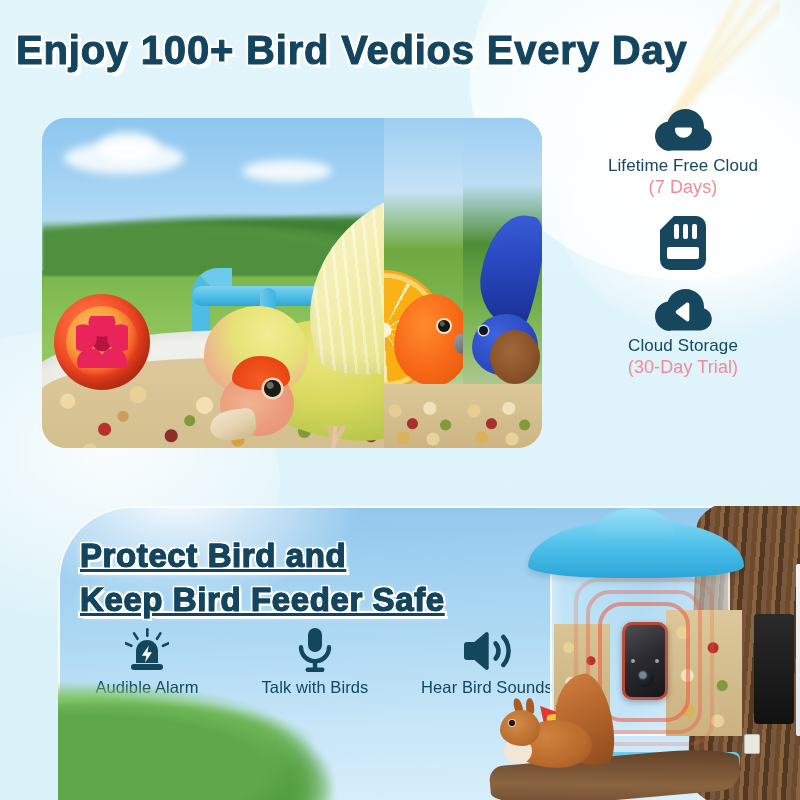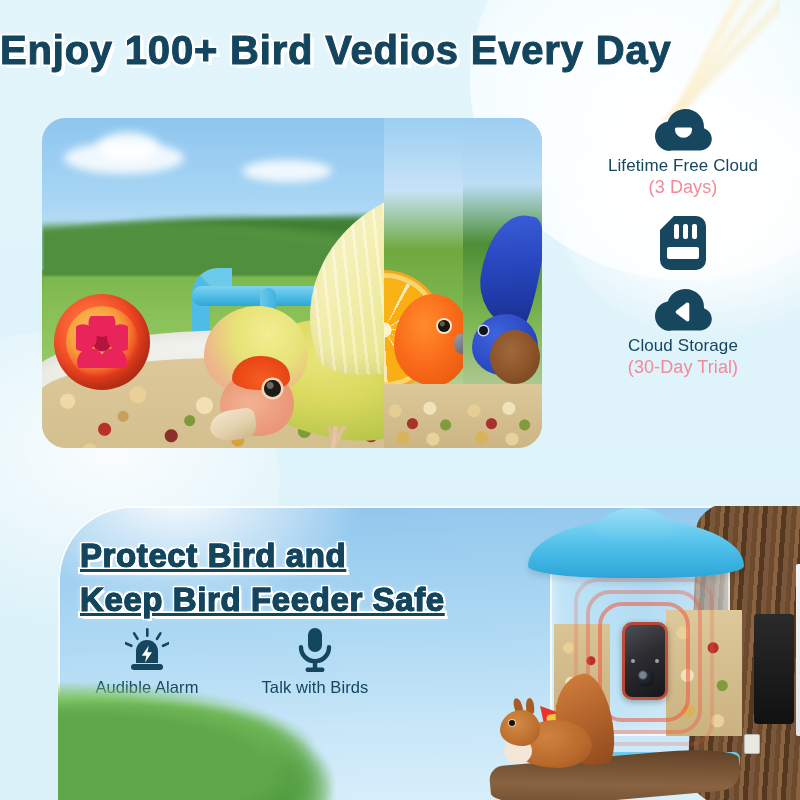--- a/index.html
+++ b/index.html
@@ -60,21 +60,21 @@
     background:
       linear-gradient(118deg, rgba(255,245,215,0) 46%, rgba(252,240,205,0.75) 50%, rgba(255,250,230,0) 55%),
       linear-gradient(126deg, rgba(255,245,215,0) 50%, rgba(250,236,196,0.6) 54%, rgba(255,250,230,0) 59%),
       linear-gradient(134deg, rgba(255,245,215,0) 54%, rgba(248,232,188,0.5) 58%, rgba(255,250,230,0) 63%);
     pointer-events: none;
   }
 
   
   .headline {
     position: absolute;
-    left: 0; top: 28px;
+    left: 16px; top: 28px;
     width: 664px;
     text-align: center;
     font-size: 40px;
     font-weight: 700;
     letter-spacing: 0.8px;
     color: #13455e;
     -webkit-text-stroke: 1px #13455e;
     text-shadow:
       2px 0 0 #fff, -2px 0 0 #fff, 0 2px 0 #fff, 0 -2px 0 #fff,
       2px 2px 0 #fff, -2px 2px 0 #fff, 2px -2px 0 #fff, -2px -2px 0 #fff,
@@ -655,21 +655,21 @@
   </div>
 
   <div class="features-top">
 
     <div class="feat">
       <svg class="feat-icon" width="58" height="44" viewBox="0 0 58 44">
         <path fill="#16475f" d="M16.5 43C7.9 43 1 36.4 1 28.2c0-7.3 5.5-13.4 12.8-14.6C16.2 6 23.3 1 31.4 1 41.7 1 50 8.9 50 18.7c0 .5 0 1-.1 1.5 4.6 1.6 7.9 5.8 7.9 10.8 0 6.3-5.3 11.5-11.9 11.5H16.5z"></path>
         <path fill="#ffffff" d="M22.5 19.5h14a1.6 1.6 0 0 1 1.6 1.7 8.6 8.6 0 0 1-17.2 0 1.6 1.6 0 0 1 1.6-1.7z"></path>
       </svg>
       <div class="feat-title">Lifetime Free Cloud</div>
-      <div class="feat-sub">(3 Days)</div>
+      <div class="feat-sub">(7 Days)</div>
     </div>
 
     <div class="feat">
       <svg class="feat-icon" width="46" height="54" viewBox="0 0 46 54">
         <path fill="#16475f" d="M10 0h26a10 10 0 0 1 10 10v34a10 10 0 0 1-10 10H10A10 10 0 0 1 0 44V14L14 0z"></path>
         <rect x="14" y="8" width="5" height="15" rx="2" fill="#ffffff"></rect>
         <rect x="23" y="8" width="5" height="15" rx="2" fill="#ffffff"></rect>
         <rect x="32" y="8" width="5" height="15" rx="2" fill="#ffffff"></rect>
         <rect x="7" y="31" width="32" height="12" rx="2" fill="#ffffff"></rect>
       </svg>
@@ -714,20 +714,30 @@
       <div class="feat-b" style="width:158px">
         <svg class="feat-b-icon" width="36" height="44" viewBox="0 0 36 44">
           <g fill="#14465e">
             <rect x="11" y="0" width="14" height="24" rx="7"></rect>
             <path d="M4 17a2.2 2.2 0 0 1 2.2 2.2A11.8 11.8 0 0 0 18 31a11.8 11.8 0 0 0 11.8-11.8 2.2 2.2 0 1 1 4.4 0A16.2 16.2 0 0 1 20.2 35.3v4.3h5.1a2.2 2.2 0 0 1 0 4.4H10.7a2.2 2.2 0 0 1 0-4.4h5.1v-4.3A16.2 16.2 0 0 1 1.8 19.2 2.2 2.2 0 0 1 4 17z"></path>
           </g>
         </svg>
         <div class="feat-b-label">Talk with Birds</div>
       </div>
 
+      <div class="feat-b" style="width:186px">
+        <svg class="feat-b-icon" width="48" height="42" viewBox="0 0 48 42">
+          <g fill="#14465e">
+            <path d="M22.6 2.4 11.4 12H4a3 3 0 0 0-3 3v12a3 3 0 0 0 3 3h7.4l11.2 9.6A1.9 1.9 0 0 0 25.7 38V3.9a1.9 1.9 0 0 0-3.1-1.5z"></path>
+            <path d="M31.2 11.6a2.3 2.3 0 0 1 3.2.3 14 14 0 0 1 0 18.2 2.3 2.3 0 0 1-3.5-3 9.4 9.4 0 0 0 0-12.2 2.3 2.3 0 0 1 .3-3.3z"></path>
+            <path d="M38.9 5.2a2.3 2.3 0 0 1 3.2.4 23.5 23.5 0 0 1 0 30.8 2.3 2.3 0 1 1-3.5-3 18.9 18.9 0 0 0 0-25 2.3 2.3 0 0 1 .3-3.2z"></path>
+          </g>
+        </svg>
+        <div class="feat-b-label">Hear Bird Sounds</div>
+      </div>
 
     </div>
 
     <div class="trees"></div>
 
     <div class="scene">
       <div class="trunk"></div>
       <div class="mount"></div>
       <div class="box"></div>
       <div class="box-side"></div>

